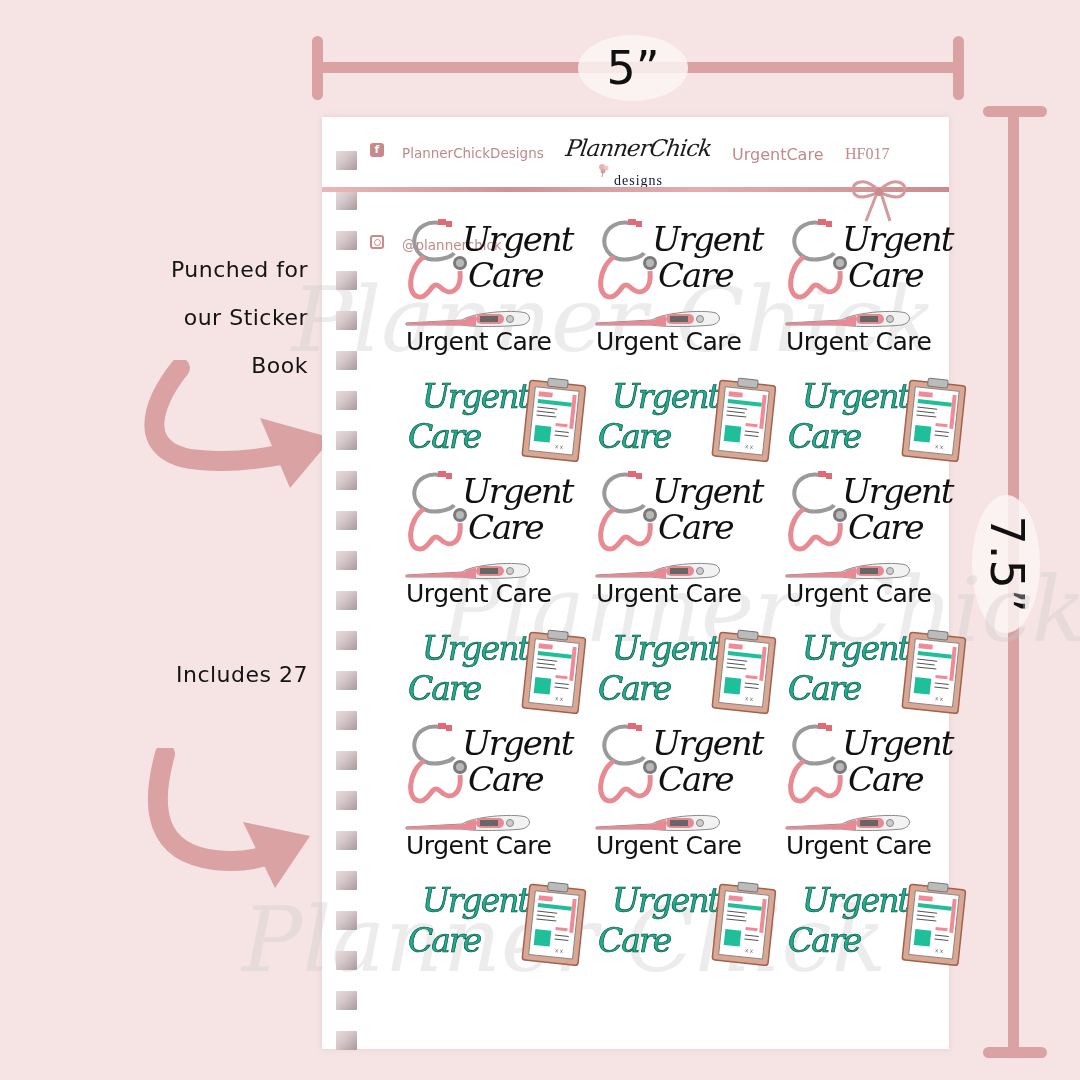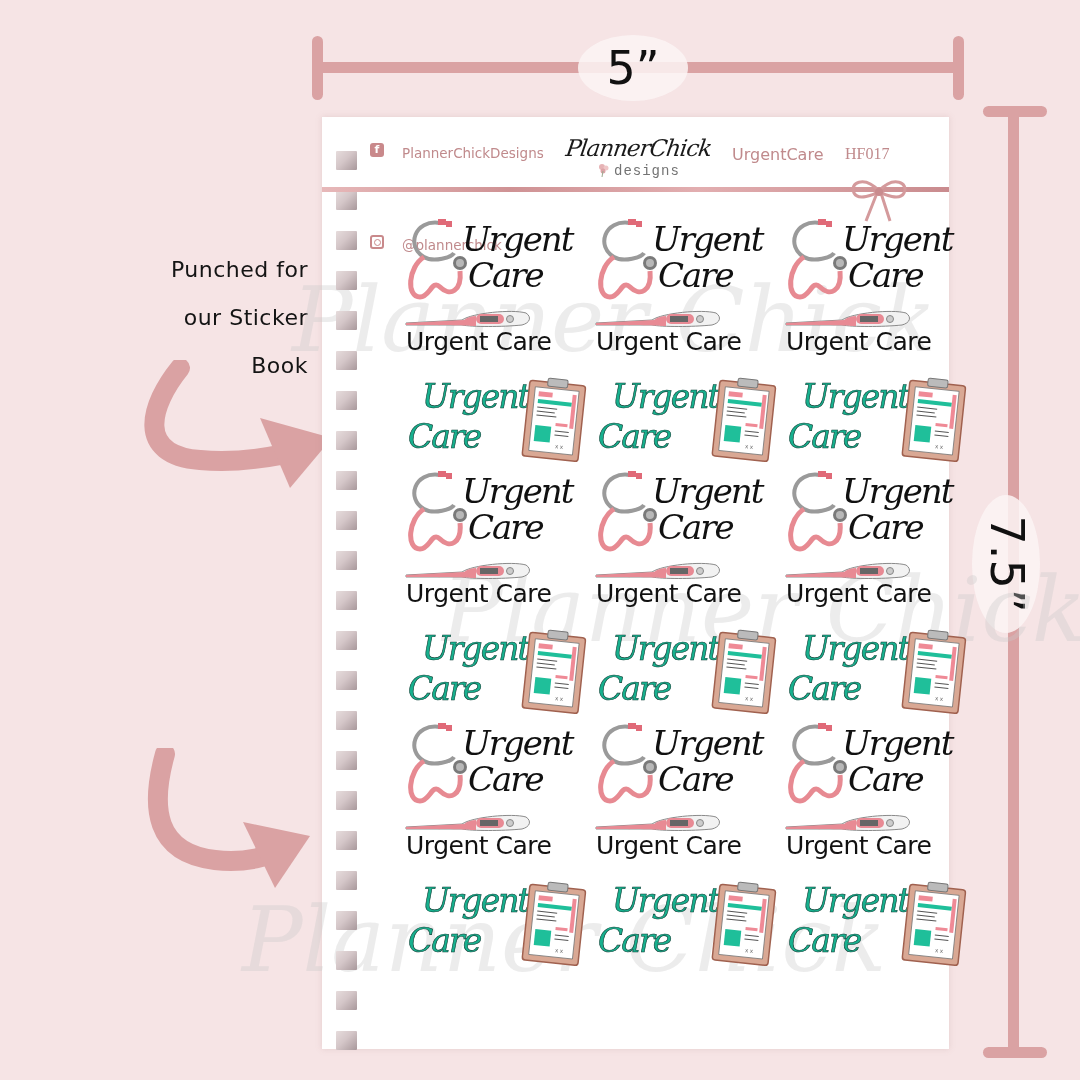--- a/index.html
+++ b/index.html
@@ -50,21 +50,21 @@
     border-radius: 1px;
   }
   .header { position: absolute; left: 48px; top: 22px; width: 579px; height: 52px; }
   .social { position: absolute; left: 0; top: 4px; font-family: "DejaVu Sans", sans-serif; font-size: 13.5px; color: #c08a8c; line-height: 20px; }
   .social .row { display: flex; align-items: flex-start; gap: 18px; }
   .fb-icon, .ig-icon { width: 14px; height: 14px; border-radius: 3px; background: #c9898b; color: #fff; font-size: 11px; font-weight: bold; display: inline-flex; align-items: center; justify-content: center; }
   .ig-icon { background: transparent; border: 2px solid #c9898b; }
   .ig-icon::after { content: ""; width: 5px; height: 5px; border: 1.5px solid #c9898b; border-radius: 50%; }
   .logo { position: absolute; left: 196px; top: -4px; width: 140px; height: 54px; }
   .logo .script { font-family: "DejaVu Serif", serif; font-style: italic; font-size: 23px; color: #1a1a1a; letter-spacing: -1px; transform: skewX(-8deg); display: block; }
-  .logo .sub { position: absolute; left: 48px; top: 28px; font-family: Liberation Mono, monospace; font-size: 14px; color: #737373; letter-spacing: 1px; }
+  .logo .sub { position: absolute; left: 48px; top: 38px; font-family: Liberation Serif, serif; font-size: 14px; color: #0f172a; letter-spacing: 1px; }
   .logo .flower { position: absolute; left: 30px; top: 26px; width: 16px; height: 16px; }
   .sheet-name { position: absolute; left: 362px; top: 6px; font-family: "DejaVu Sans", sans-serif; font-size: 16px; color: #c08a8c; }
   .sheet-code { position: absolute; left: 475px; top: 6px; font-family: Liberation Serif, serif; font-size: 16px; color: #c08a8c; }
   .band { position: absolute; left: 0; top: 70px; width: 627px; height: 5px; background: linear-gradient(90deg,#e7b8b9,#cf9294 30%,#e2aeb0 60%,#c98b8e 100%); }
   .bow { position: absolute; left: 522px; top: 58px; }
 
   .watermark {
     position: absolute; font-family: "DejaVu Serif", serif; font-style: italic; color: rgba(200,200,200,0.35);
     pointer-events: none; white-space: nowrap;
   }
@@ -99,20 +99,21 @@
   <div>Punched for</div>
   <div>our Sticker</div>
   <div>Book</div>
 </div>
 <svg class="arrow" style="left:140px;top:360px" width="200" height="140" viewBox="0 0 200 140">
   <path d="M40 8 C10 45, -5 95, 60 100 C100 104, 140 96, 170 88" stroke="#daa2a3" stroke-width="20" fill="none" stroke-linecap="round"></path>
   <path d="M120 58 L192 78 L150 128" fill="#daa2a3"></path>
 </svg>
 
 <div class="callout c2">
+  <div>Includes 27</div>
 </div>
 <svg class="arrow" style="left:145px;top:748px" width="170" height="150" viewBox="0 0 170 150">
   <path d="M20 6 C5 60, 10 105, 70 112 C100 116, 125 108, 140 100" stroke="#daa2a3" stroke-width="20" fill="none" stroke-linecap="round"></path>
   <path d="M98 74 L165 88 L130 140" fill="#daa2a3"></path>
 </svg>
 
 <div class="sheet">
 
   <div class="watermark" style="left:-30px;top:150px;font-size:90px">Planner Chick</div>
   <div class="watermark" style="left:120px;top:440px;font-size:90px">Planner Chick</div>

